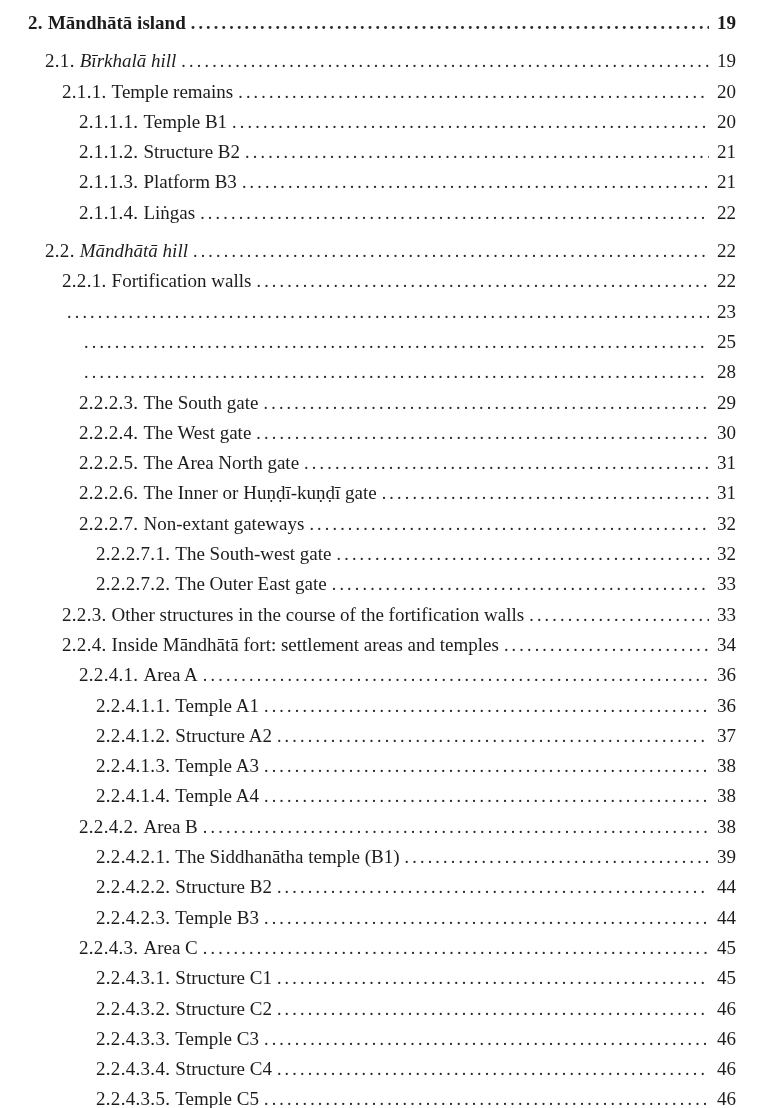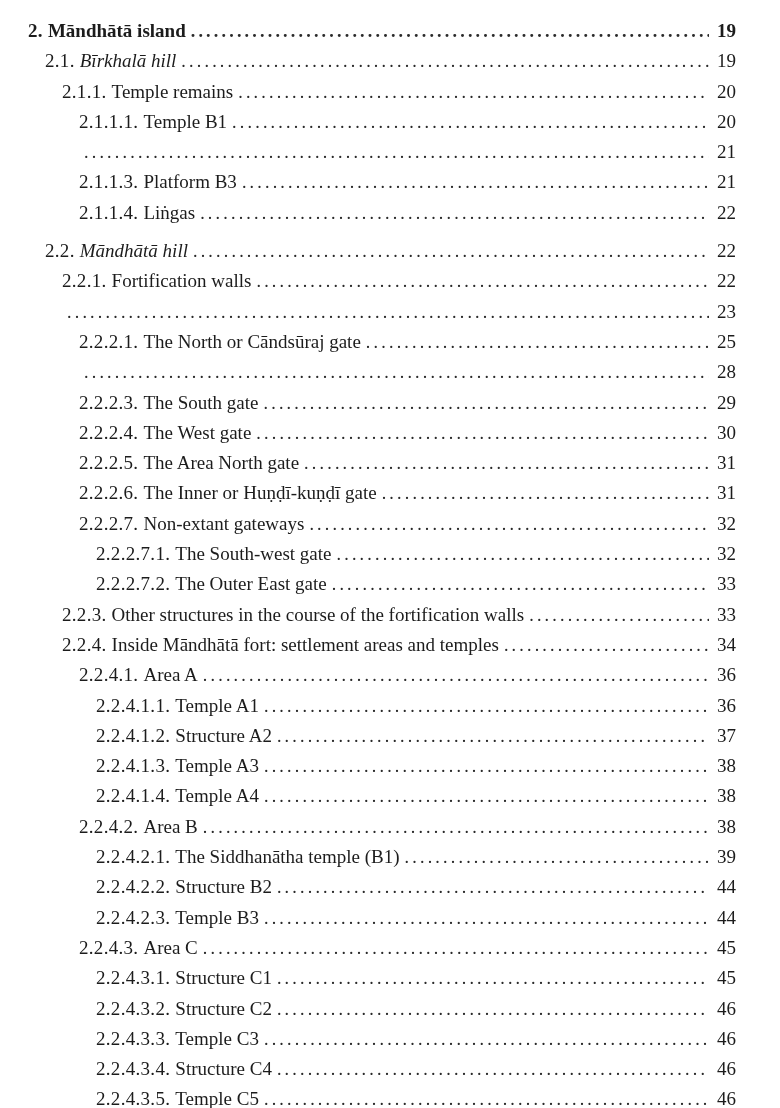--- a/index.html
+++ b/index.html
@@ -47,21 +47,21 @@
     font-size: 18px;
   }
   .row .pageno {
     flex: 0 0 auto;
     min-width: 24px;
     text-align: right;
   }
   .row.bold { font-weight: bold; }
   .row.bold .title { font-weight: bold; }
   .row.italic .title { font-style: italic; }
-  .lvl1 { padding-left: 0px; align-items: flex-end; }
+  .lvl1 { padding-left: 0px; }
   .lvl2 { padding-left: 17px; margin-top: 8px; }
   .lvl3 { padding-left: 34px; }
   .lvl4 { padding-left: 51px; }
   .lvl5 { padding-left: 68px; }
 </style>
 </head>
 <body>
 
 <div class="page">
   <div class="toc">
@@ -79,20 +79,21 @@
         <span class="label"><span class="num">2.1.1. </span><span class="title">Temple remains</span></span>
         <span class="leader"></span>
         <span class="pageno">20</span>
       </div>
       <div class="row lvl4">
         <span class="label"><span class="num">2.1.1.1. </span><span class="title">Temple B1</span></span>
         <span class="leader"></span>
         <span class="pageno">20</span>
       </div>
       <div class="row lvl4">
+        <span class="label"><span class="num">2.1.1.2. </span><span class="title">Structure B2</span></span>
         <span class="leader"></span>
         <span class="pageno">21</span>
       </div>
       <div class="row lvl4">
         <span class="label"><span class="num">2.1.1.3. </span><span class="title">Platform B3</span></span>
         <span class="leader"></span>
         <span class="pageno">21</span>
       </div>
       <div class="row lvl4">
         <span class="label"><span class="num">2.1.1.4. </span><span class="title">Liṅgas</span></span>
@@ -107,21 +108,20 @@
       <div class="row lvl3">
         <span class="label"><span class="num">2.2.1. </span><span class="title">Fortification walls</span></span>
         <span class="leader"></span>
         <span class="pageno">22</span>
       </div>
       <div class="row lvl3">
         <span class="leader"></span>
         <span class="pageno">23</span>
       </div>
       <div class="row lvl4">
-        <span class="label"><span class="num">2.2.2.1. </span><span class="title">The North or Cāndsūraj gate</span></span>
         <span class="leader"></span>
         <span class="pageno">25</span>
       </div>
       <div class="row lvl4">
         <span class="leader"></span>
         <span class="pageno">28</span>
       </div>
       <div class="row lvl4">
         <span class="label"><span class="num">2.2.2.3. </span><span class="title">The South gate</span></span>
         <span class="leader"></span>

